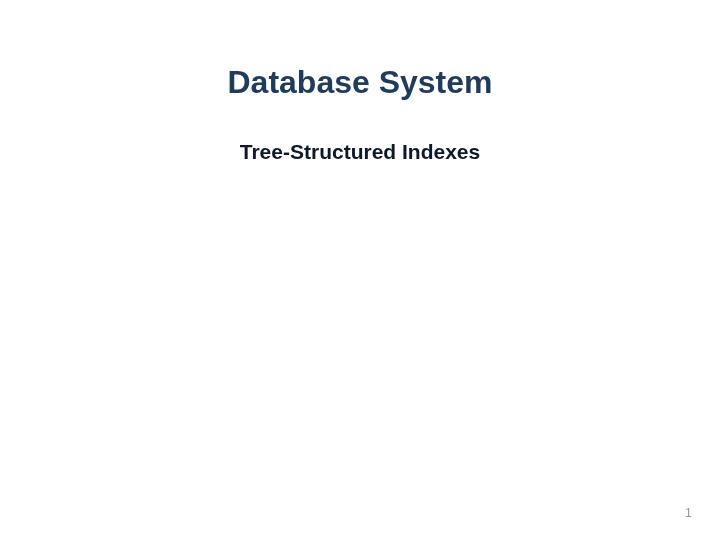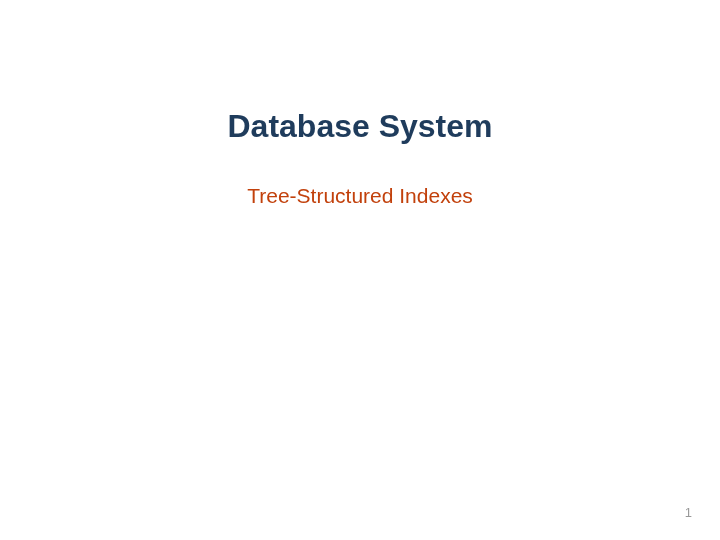--- a/index.html
+++ b/index.html
@@ -12,34 +12,34 @@
       height: 540px;
       background: #ffffff;
       font-family: Arial, Helvetica, sans-serif;
       position: relative;
       overflow: hidden;
     }
     .slide {
       width: 100%;
       height: 100%;
       position: relative;
-      padding-top: 106px;
+      padding-top: 62px;
     }
     .title {
       color: #1f3c5c;
       font-size: 32px;
       font-weight: bold;
       text-align: center;
       line-height: 1.25;
       padding: 0 60px;
     }
     .subtitle {
-      color: #c2410c;
+      color: #0f172a;
       font-size: 21px;
-      font-weight: normal;
+      font-weight: bold;
       text-align: center;
       margin-top: 38px;
     }
     .page-number {
       position: absolute;
       bottom: 20px;
       right: 28px;
       color: #999999;
       font-size: 13px;
     }

